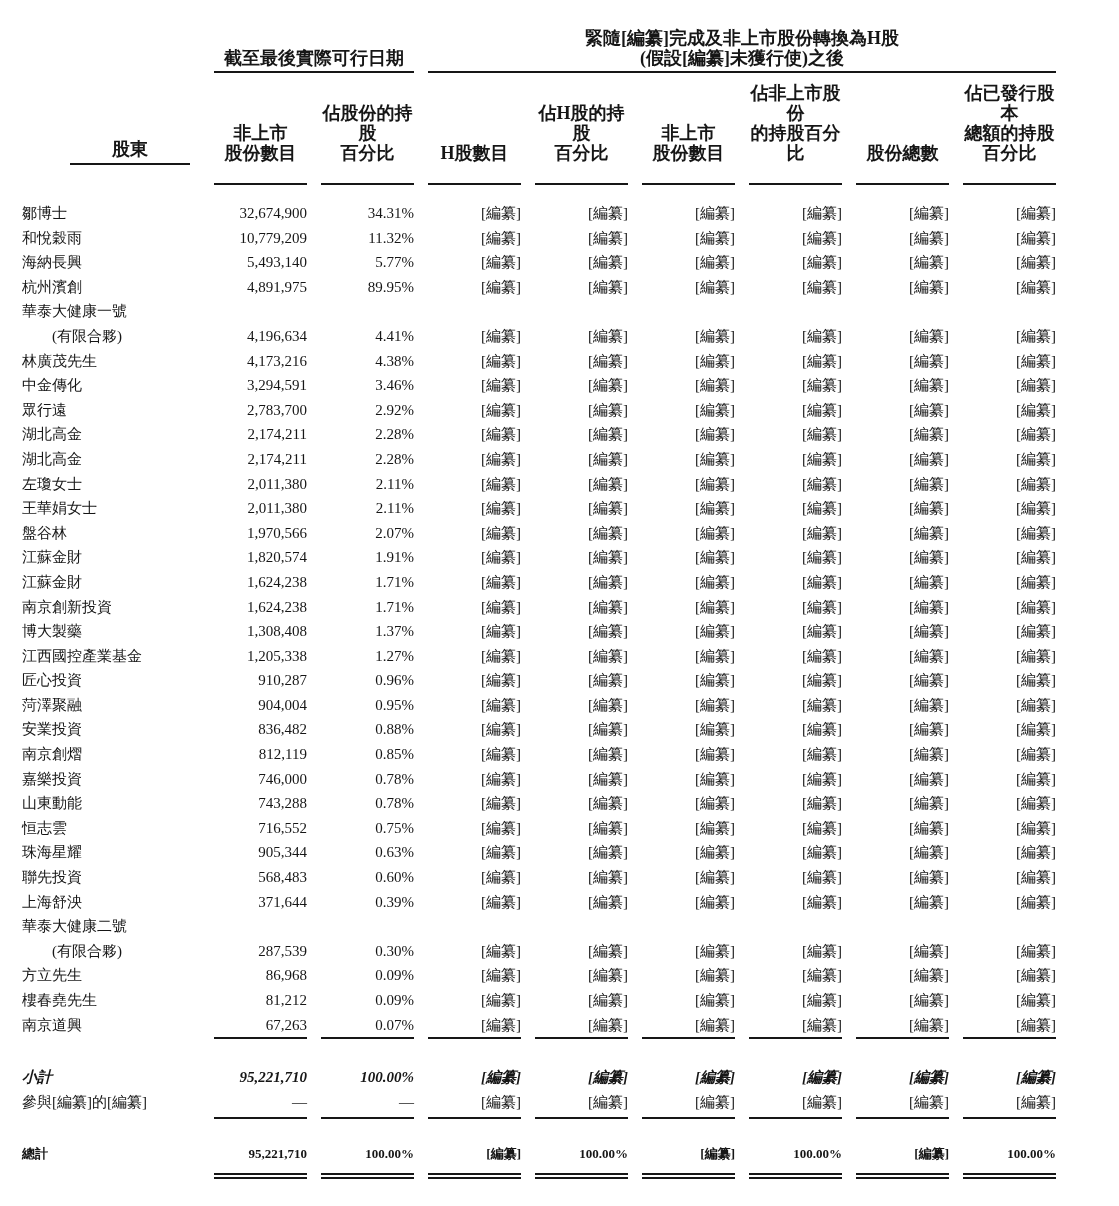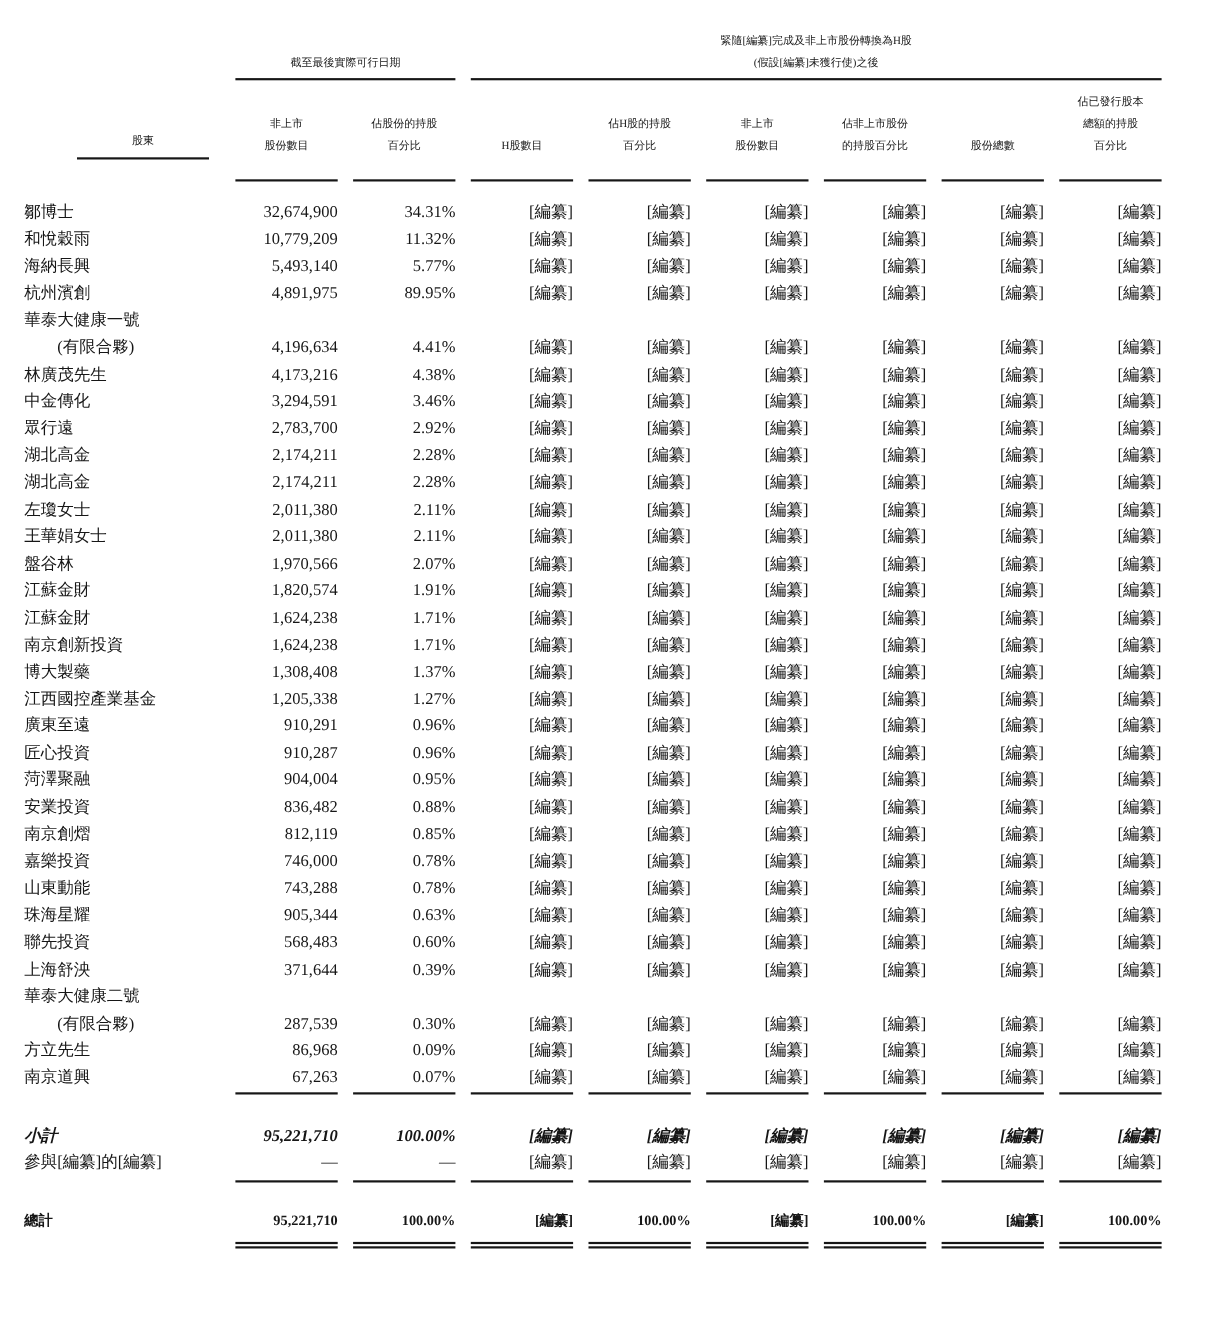--- a/index.html
+++ b/index.html
@@ -13,25 +13,25 @@
   }
   table.sh{
     border-collapse:separate;
     border-spacing:14px 0;
     table-layout:fixed;
     margin:14px 0 0 8px;
   }
   col.cname{width:178px;}
   col.cnum{width:93px;}
   th{
-    font-weight:400;
+    font-weight:700;
     vertical-align:bottom;
     text-align:center;
     white-space:pre-line;
-    font-size:10px;
+    font-size:18px;
     line-height:20px;
     padding:0;
   }
   tr.grouprow th{padding-top:14px;}
   th.group{
     border-bottom:2.5px solid #161616;
     padding-bottom:3px;
   }
   tr.subhead th{padding-top:10px;}
   tr.subhead th.rule{
@@ -313,31 +313,20 @@
           <td class="num">1,205,338</td>
           <td class="num">1.27%</td>
           <td class="num">[編纂]</td>
           <td class="num">[編纂]</td>
           <td class="num">[編纂]</td>
           <td class="num">[編纂]</td>
           <td class="num">[編纂]</td>
           <td class="num">[編纂]</td>
         </tr>
         <tr class="data">
-          <td class="name">廣東至遠</td>
-          <td class="num">910,291</td>
-          <td class="num">0.96%</td>
-          <td class="num">[編纂]</td>
-          <td class="num">[編纂]</td>
-          <td class="num">[編纂]</td>
-          <td class="num">[編纂]</td>
-          <td class="num">[編纂]</td>
-          <td class="num">[編纂]</td>
-        </tr>
-        <tr class="data">
           <td class="name">匠心投資</td>
           <td class="num">910,287</td>
           <td class="num">0.96%</td>
           <td class="num">[編纂]</td>
           <td class="num">[編纂]</td>
           <td class="num">[編纂]</td>
           <td class="num">[編纂]</td>
           <td class="num">[編纂]</td>
           <td class="num">[編纂]</td>
         </tr>
@@ -390,20 +379,31 @@
           <td class="num">743,288</td>
           <td class="num">0.78%</td>
           <td class="num">[編纂]</td>
           <td class="num">[編纂]</td>
           <td class="num">[編纂]</td>
           <td class="num">[編纂]</td>
           <td class="num">[編纂]</td>
           <td class="num">[編纂]</td>
         </tr>
         <tr class="data">
+          <td class="name">恒志雲</td>
+          <td class="num">716,552</td>
+          <td class="num">0.75%</td>
+          <td class="num">[編纂]</td>
+          <td class="num">[編纂]</td>
+          <td class="num">[編纂]</td>
+          <td class="num">[編纂]</td>
+          <td class="num">[編纂]</td>
+          <td class="num">[編纂]</td>
+        </tr>
+        <tr class="data">
           <td class="name">珠海星耀</td>
           <td class="num">905,344</td>
           <td class="num">0.63%</td>
           <td class="num">[編纂]</td>
           <td class="num">[編纂]</td>
           <td class="num">[編纂]</td>
           <td class="num">[編纂]</td>
           <td class="num">[編纂]</td>
           <td class="num">[編纂]</td>
         </tr>
@@ -447,20 +447,31 @@
           <td class="num">[編纂]</td>
           <td class="num">[編纂]</td>
           <td class="num">[編纂]</td>
           <td class="num">[編纂]</td>
           <td class="num">[編纂]</td>
           <td class="num">[編纂]</td>
         </tr>
         <tr class="data">
           <td class="name">方立先生</td>
           <td class="num">86,968</td>
+          <td class="num">0.09%</td>
+          <td class="num">[編纂]</td>
+          <td class="num">[編纂]</td>
+          <td class="num">[編纂]</td>
+          <td class="num">[編纂]</td>
+          <td class="num">[編纂]</td>
+          <td class="num">[編纂]</td>
+        </tr>
+        <tr class="data">
+          <td class="name">樓春堯先生</td>
+          <td class="num">81,212</td>
           <td class="num">0.09%</td>
           <td class="num">[編纂]</td>
           <td class="num">[編纂]</td>
           <td class="num">[編纂]</td>
           <td class="num">[編纂]</td>
           <td class="num">[編纂]</td>
           <td class="num">[編纂]</td>
         </tr>
         <tr class="data lastdata">
           <td class="name">南京道興</td>

